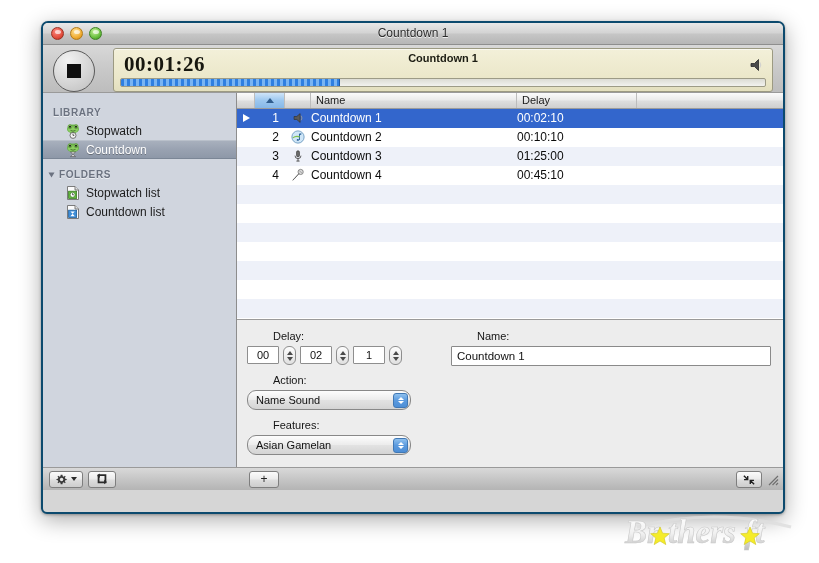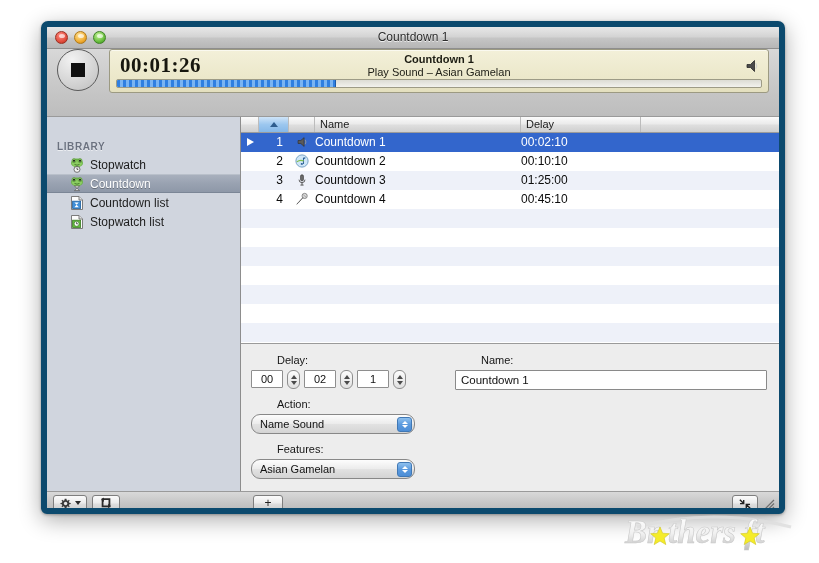--- a/index.html
+++ b/index.html
@@ -12,21 +12,21 @@
   }
   #root { position: relative; width: 819px; height: 563px; background:#fff; }
 
   
   .window {
     position: absolute;
     left: 41px; top: 21px;
     width: 744px; height: 493px;
     border-radius: 7px 7px 6px 6px;
     box-shadow: 0 6px 22px rgba(0,0,0,0.33), 0 1px 3px rgba(0,0,0,0.30);
-    border: 6px solid #0c4a6e;
+    border: 2px solid #0c4a6e;
     overflow: hidden;
     background: #d6d6d6;
   }
 
   
   .titlebar {
     position: relative;
     height: 22px;
     background: linear-gradient(to bottom, #e8e8e8 0%, #d3d3d3 48%, #c6c6c6 52%, #b6b6b6 100%);
     border-bottom: 1px solid #8e8e8e;
@@ -42,24 +42,24 @@
   .tl.yellow { background: radial-gradient(circle at 40% 30%, #ffe49a, #efa92c 65%, #b9781a); border: 1px solid #b07a19; }
   .tl.green  { background: radial-gradient(circle at 40% 30%, #c8f59a, #63bb39 65%, #3b8420); border: 1px solid #3f8226; }
   .title-text {
     position: absolute; left: 0; right: 0; top: 3px;
     text-align: center; font-size: 12px; color: #2b2b2b;
     text-shadow: 0 1px 0 rgba(255,255,255,0.75);
   }
 
   
   .topbar {
-    height: 68px;
+    height: 48px;
     background: linear-gradient(to bottom, #d8d8d8 0%, #c9c9c9 50%, #bdbdbd 100%);
     border-bottom: 1px solid #9a9a9a;
-    display: flex; align-items: flex-start; padding: 0 10px;
+    display: flex; align-items: flex-end; padding: 0 10px; gap: 8px;
   }
   .stopbtn {
     width: 42px; height: 42px; border-radius: 50%;
     background: radial-gradient(circle at 35% 25%, #f2f2f2, #d3d3d3 60%, #bdbdbd 100%);
     border: 1px solid #5a5a5a;
     display: flex; align-items: center; justify-content: center;
     flex: 0 0 auto; cursor: pointer;
   }
   .stopbtn .sq { width: 14px; height: 14px; background: #101010; }
 
@@ -100,21 +100,21 @@
     border-right: 1px solid #1d5aa8;
   }
 
   
   .bodywrap { display: flex; height: 374px; }
 
   .sidebar {
     width: 194px; flex: 0 0 194px;
     background: #d0d5de;
     border-right: 1px solid #8d8d8d;
-    padding-top: 22px;
+    padding-top: 12px;
     font-size: 12px;
   }
   .sec-head {
     font-size: 10px; font-weight: bold; color: #6b7280;
     letter-spacing: 0.6px; padding: 2px 0 3px 10px;
     text-shadow: 0 1px 0 rgba(255,255,255,0.6);
     display: flex; align-items: center; gap: 4px;
   }
   .disc {
     width: 0; height: 0;
@@ -280,21 +280,20 @@
     <div class="topbar">
 
       <div class="stopbtn">
         <div class="sq"></div>
       </div>
 
       <div class="display">
         <div class="disp-time">00:01:26</div>
         <div class="disp-center">
           <div class="disp-name">Countdown 1</div>
-          <div class="disp-sub">Play Sound – Asian Gamelan</div>
         </div>
         <div class="disp-speaker">
           <svg width="16" height="16" viewBox="0 0 16 16">
             <path d="M3 6.5 L6.5 6.5 L10.5 2.5 L10.5 13.5 L6.5 9.5 L3 9.5 Z" fill="#4a4a4a" stroke="#2a2a2a" stroke-width="0.8" stroke-linejoin="round"></path>
             <path d="M11.8 5.2 q2 2.8 0 5.6" stroke="#cfcfcf" stroke-width="1" fill="none"></path>
           </svg>
         </div>
         <div class="progress">
           <div class="fill" id="progress-fill" style="width: 34%;"></div>
         </div>
@@ -335,44 +334,48 @@
               <circle cx="11" cy="3.6" r="2" fill="#8ccd62" stroke="#4e8a31" stroke-width="0.6"></circle>
               <circle cx="5" cy="3.7" r="1" fill="#1a1a1a"></circle>
               <circle cx="11" cy="3.7" r="1" fill="#1a1a1a"></circle>
               <path d="M5.5 7.4 q2.5 1.6 5 0" stroke="#35661f" stroke-width="0.8" fill="none"></path>
               <path d="M5.5 10 L10.5 10 L8 12.3 L10.5 14.6 L5.5 14.6 L8 12.3 Z" fill="#f2f2f2" stroke="#555" stroke-width="0.7"></path>
             </svg>
           </span>
           <span class="side-label">Countdown</span>
         </div>
 
-
-        <div class="side-item">
-          <span class="ico">
-            <svg width="16" height="16" viewBox="0 0 16 16">
-              <path d="M2.5 1.5 L10 1.5 L13.5 5 L13.5 14.5 L2.5 14.5 Z" fill="#fcfcfc" stroke="#6f6f6f" stroke-width="0.9"></path>
-              <path d="M10 1.5 L10 5 L13.5 5" fill="#e2e2e2" stroke="#6f6f6f" stroke-width="0.9"></path>
-              <rect x="3.6" y="6.2" width="8" height="7.2" fill="#3f8fd8" stroke="#1d5f9e" stroke-width="0.8"></rect>
-              <path d="M5.4 7.4 L9.8 7.4 L7.6 9.8 L9.8 12.2 L5.4 12.2 L7.6 9.8 Z" fill="#ffffff"></path>
-            </svg>
-          </span>
-          <span class="side-label">Countdown list</span>
+        <div class="sec-head" style="margin-top:8px; padding-left:6px;">
+          <span class="disc"></span>
+          <span>FOLDERS</span>
         </div>
 
         <div class="side-item">
           <span class="ico">
             <svg width="16" height="16" viewBox="0 0 16 16">
               <path d="M2.5 1.5 L10 1.5 L13.5 5 L13.5 14.5 L2.5 14.5 Z" fill="#fcfcfc" stroke="#6f6f6f" stroke-width="0.9"></path>
               <path d="M10 1.5 L10 5 L13.5 5" fill="#e2e2e2" stroke="#6f6f6f" stroke-width="0.9"></path>
               <rect x="3.6" y="6.2" width="8" height="7.2" fill="#64b83f" stroke="#3a7d22" stroke-width="0.8"></rect>
               <circle cx="7.6" cy="9.8" r="2.5" fill="#ffffff" stroke="#3a7d22" stroke-width="0.7"></circle>
               <path d="M7.6 8.2 L7.6 9.8 L8.9 9.8" stroke="#2a2a2a" stroke-width="0.8" fill="none"></path>
             </svg>
           </span>
           <span class="side-label">Stopwatch list</span>
+        </div>
+
+        <div class="side-item">
+          <span class="ico">
+            <svg width="16" height="16" viewBox="0 0 16 16">
+              <path d="M2.5 1.5 L10 1.5 L13.5 5 L13.5 14.5 L2.5 14.5 Z" fill="#fcfcfc" stroke="#6f6f6f" stroke-width="0.9"></path>
+              <path d="M10 1.5 L10 5 L13.5 5" fill="#e2e2e2" stroke="#6f6f6f" stroke-width="0.9"></path>
+              <rect x="3.6" y="6.2" width="8" height="7.2" fill="#3f8fd8" stroke="#1d5f9e" stroke-width="0.8"></rect>
+              <path d="M5.4 7.4 L9.8 7.4 L7.6 9.8 L9.8 12.2 L5.4 12.2 L7.6 9.8 Z" fill="#ffffff"></path>
+            </svg>
+          </span>
+          <span class="side-label">Countdown list</span>
         </div>
       </div>
 
       <div class="content">
 
         <div class="thead">
           <div class="th" style="width:18px;flex:0 0 18px;padding-left:0;"></div>
           <div class="th sorted" style="width:30px;flex:0 0 30px;">
             <span class="sortarrow"></span>
           </div>

